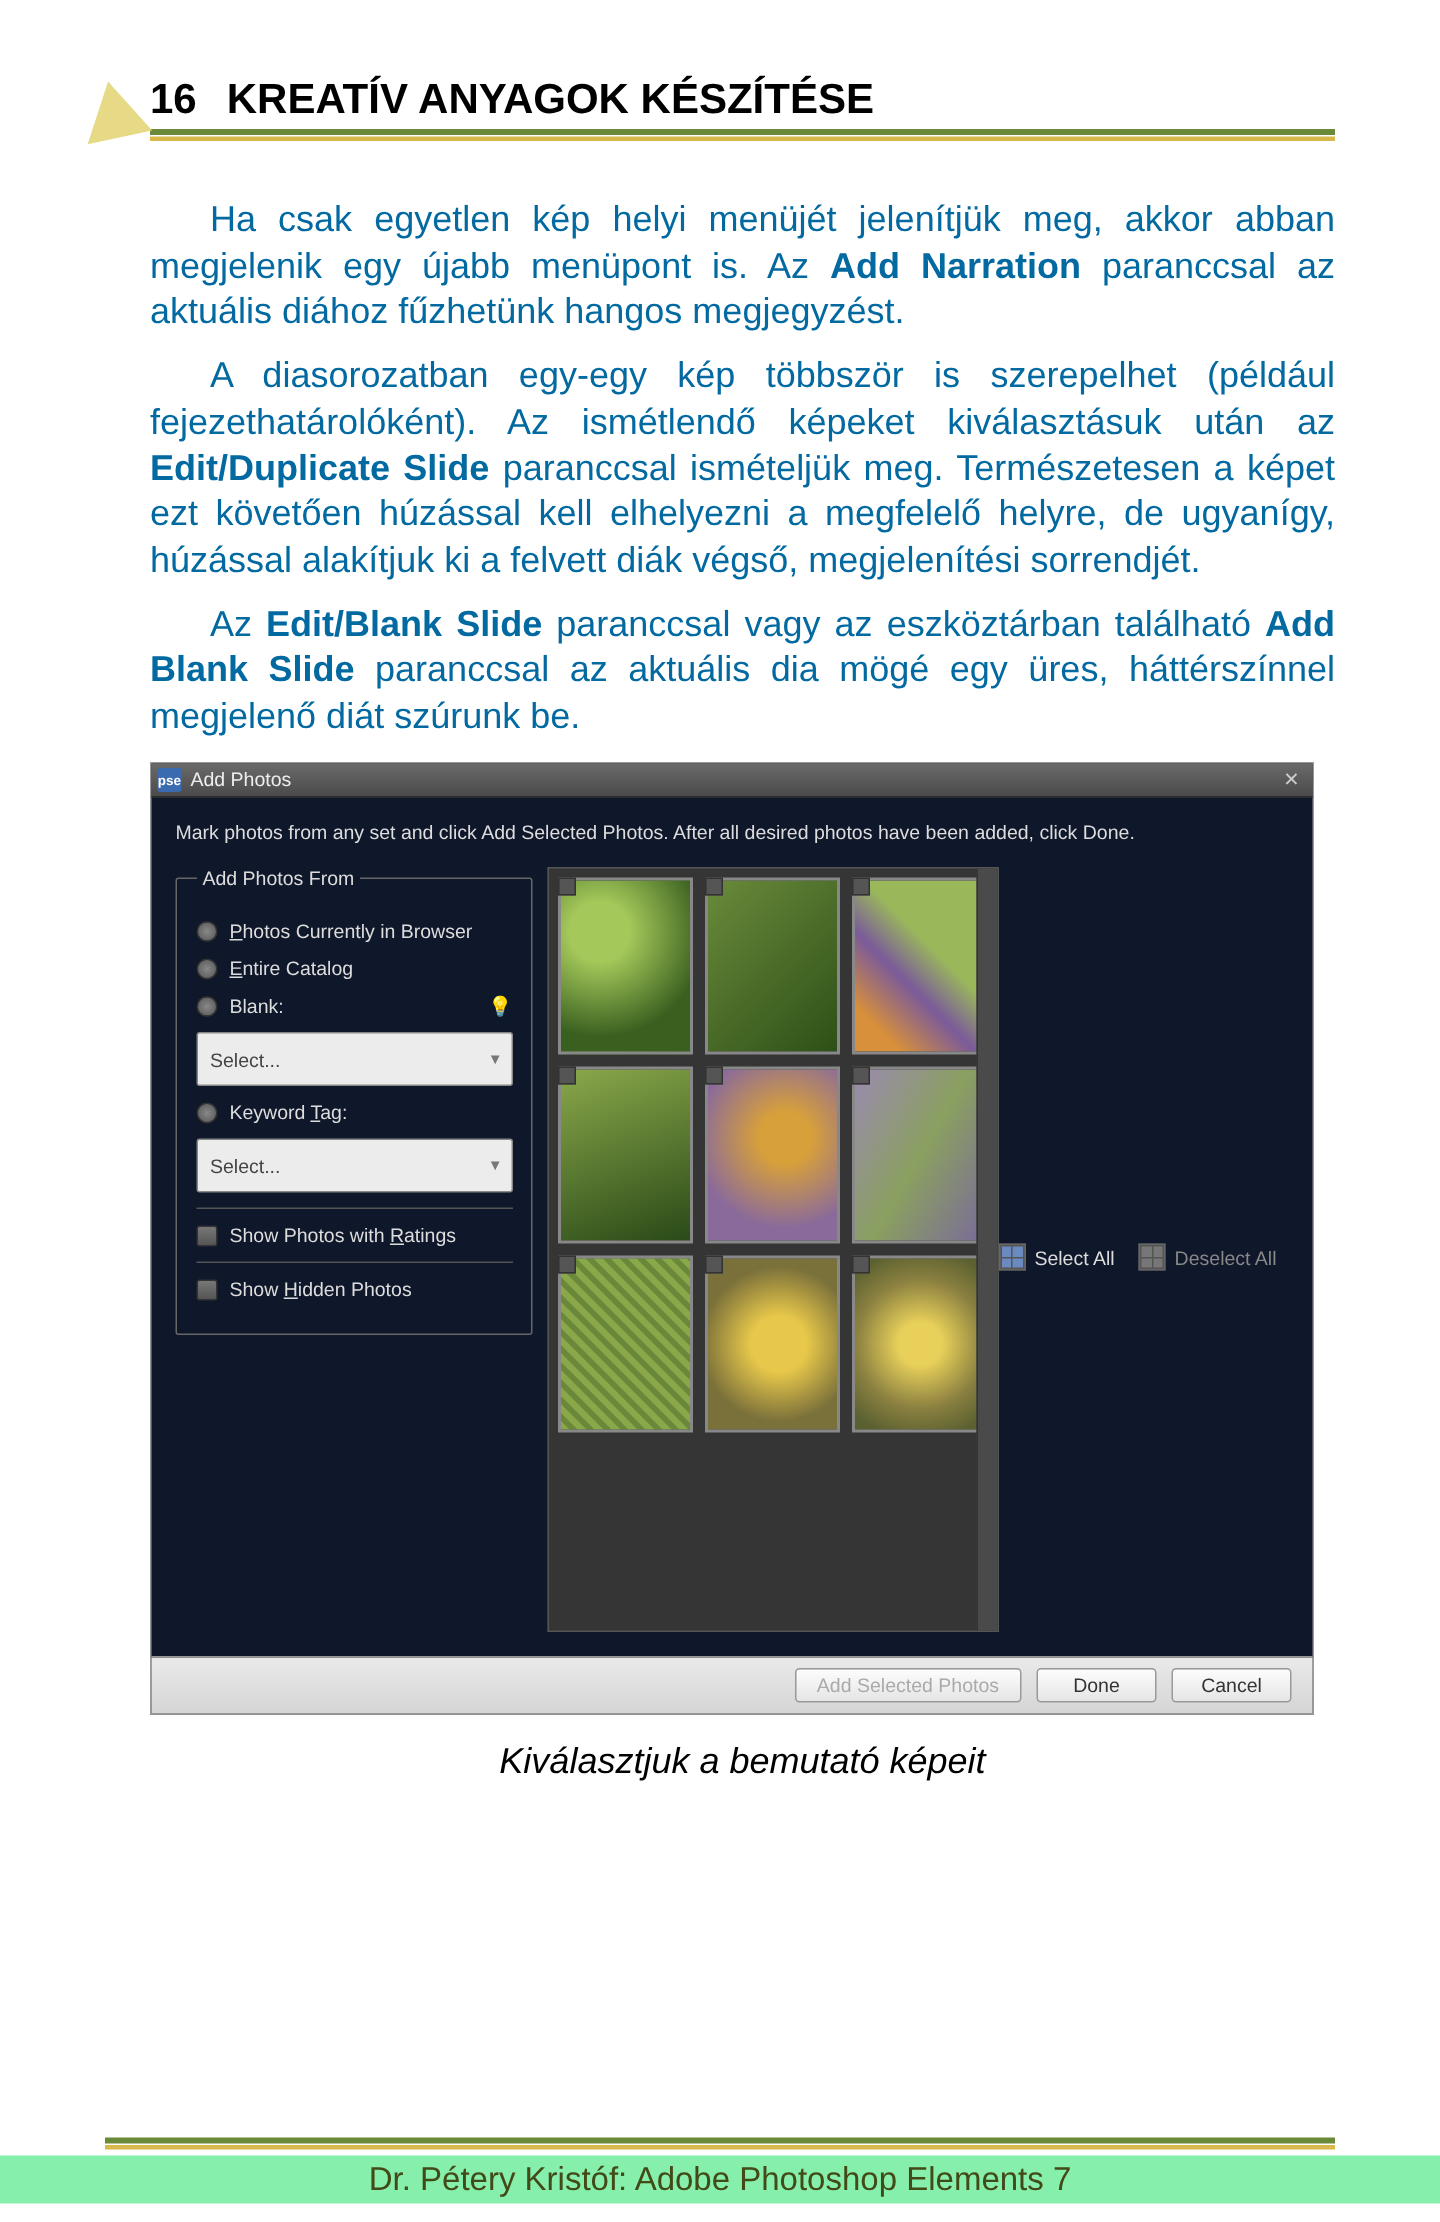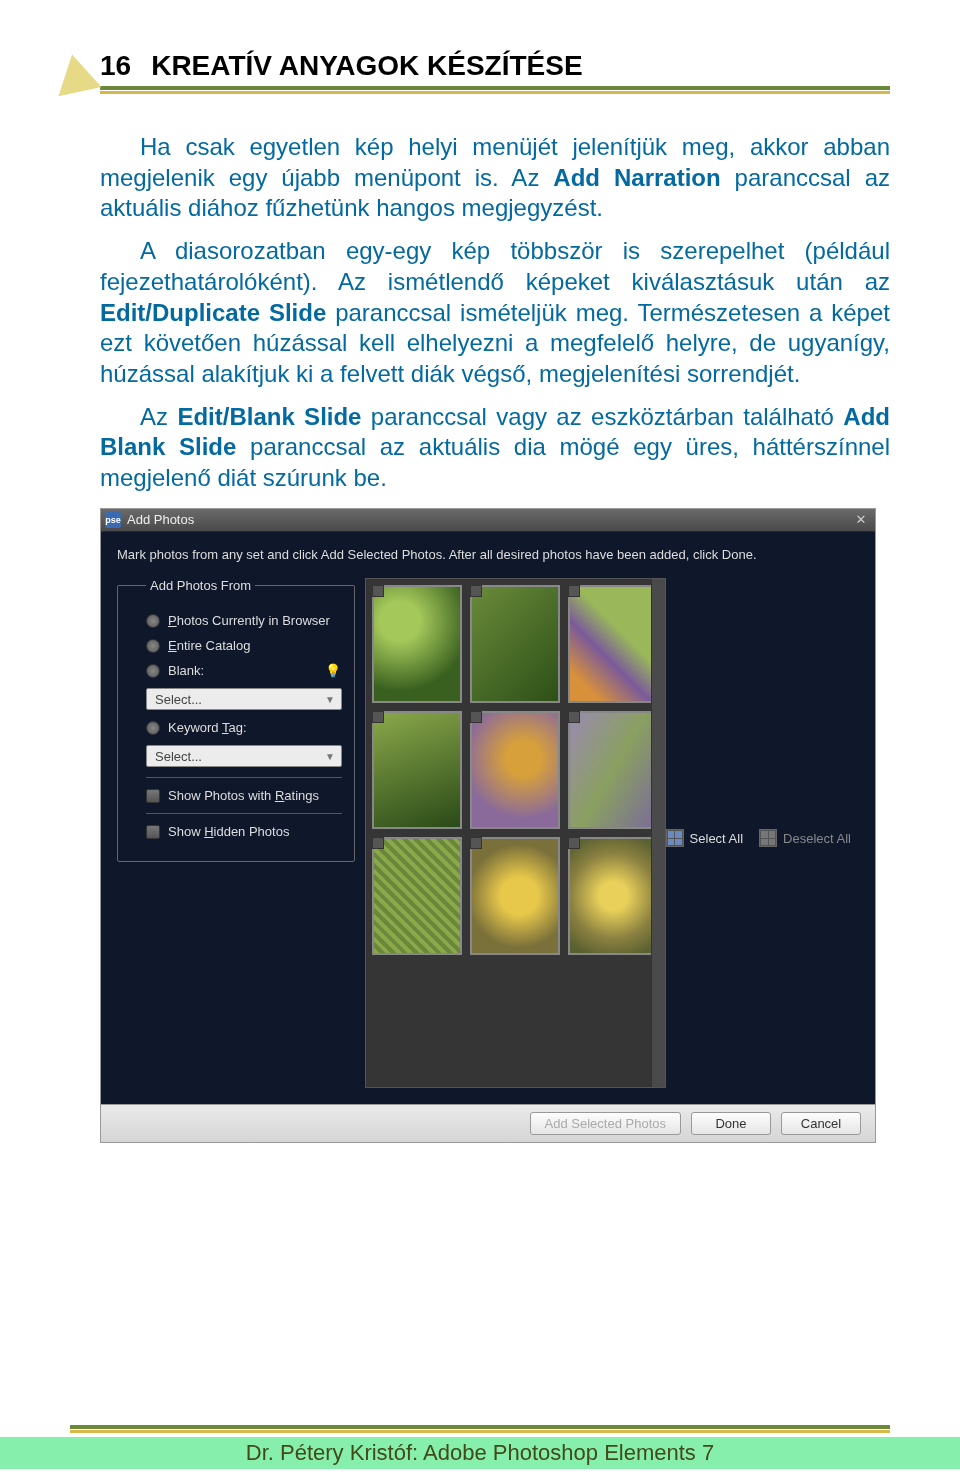--- a/index.html
+++ b/index.html
@@ -111,21 +111,21 @@
     display: flex;
     gap: 10px;
   }
   .left-col {
     width: 238px;
     flex-shrink: 0;
   }
   fieldset.group {
     border: 1px solid #666;
     border-radius: 2px;
-    padding: 10px 12px 12px 28px;
+    padding: 10px 12px 12px 13px;
     font-size: 13px;
     color:#ddd;
   }
   fieldset.group legend {
     padding: 0 4px;
     font-size: 13px;
     color:#ddd;
   }
   .radio-row, .chk-row {
     display:flex;
@@ -140,21 +140,21 @@
     background: radial-gradient(#888, #555);
     border: 1px solid #333;
     flex-shrink:0;
   }
   .chk-box { border-radius: 2px; background: linear-gradient(#777,#555); }
   .underline { text-decoration: underline; }
   .sel-wrap {
     margin: 4px 0 10px 0;
     background: #ececec;
     color: #444;
-    height: 22px;
+    height: 36px;
     border-radius: 2px;
     display:flex; align-items:center; justify-content:space-between;
     padding: 0 6px 0 8px;
     font-size: 13px;
     border: 1px solid #888;
   }
   .sel-caret {
     font-size: 10px;
     color:#777;
   }
@@ -396,20 +396,21 @@
         </div>
       </div>
     </div>
     <div class="dlg-btnbar">
       <div class="btn disabled wide">Add Selected Photos</div>
       <div class="btn">Done</div>
       <div class="btn">Cancel</div>
     </div>
   </div>
 
+  <div class="caption">Kiválasztjuk a bemutató képeit</div>
 
 </div>
 
 <div style="position:absolute; left:70px; right:70px; bottom:48px;">
   <div class="footer-rule-g"></div>
   <div class="footer-rule-o"></div>
 </div>
 <div class="footer">Dr. Pétery Kristóf: Adobe Photoshop Elements 7</div>
 
 </body></html>

